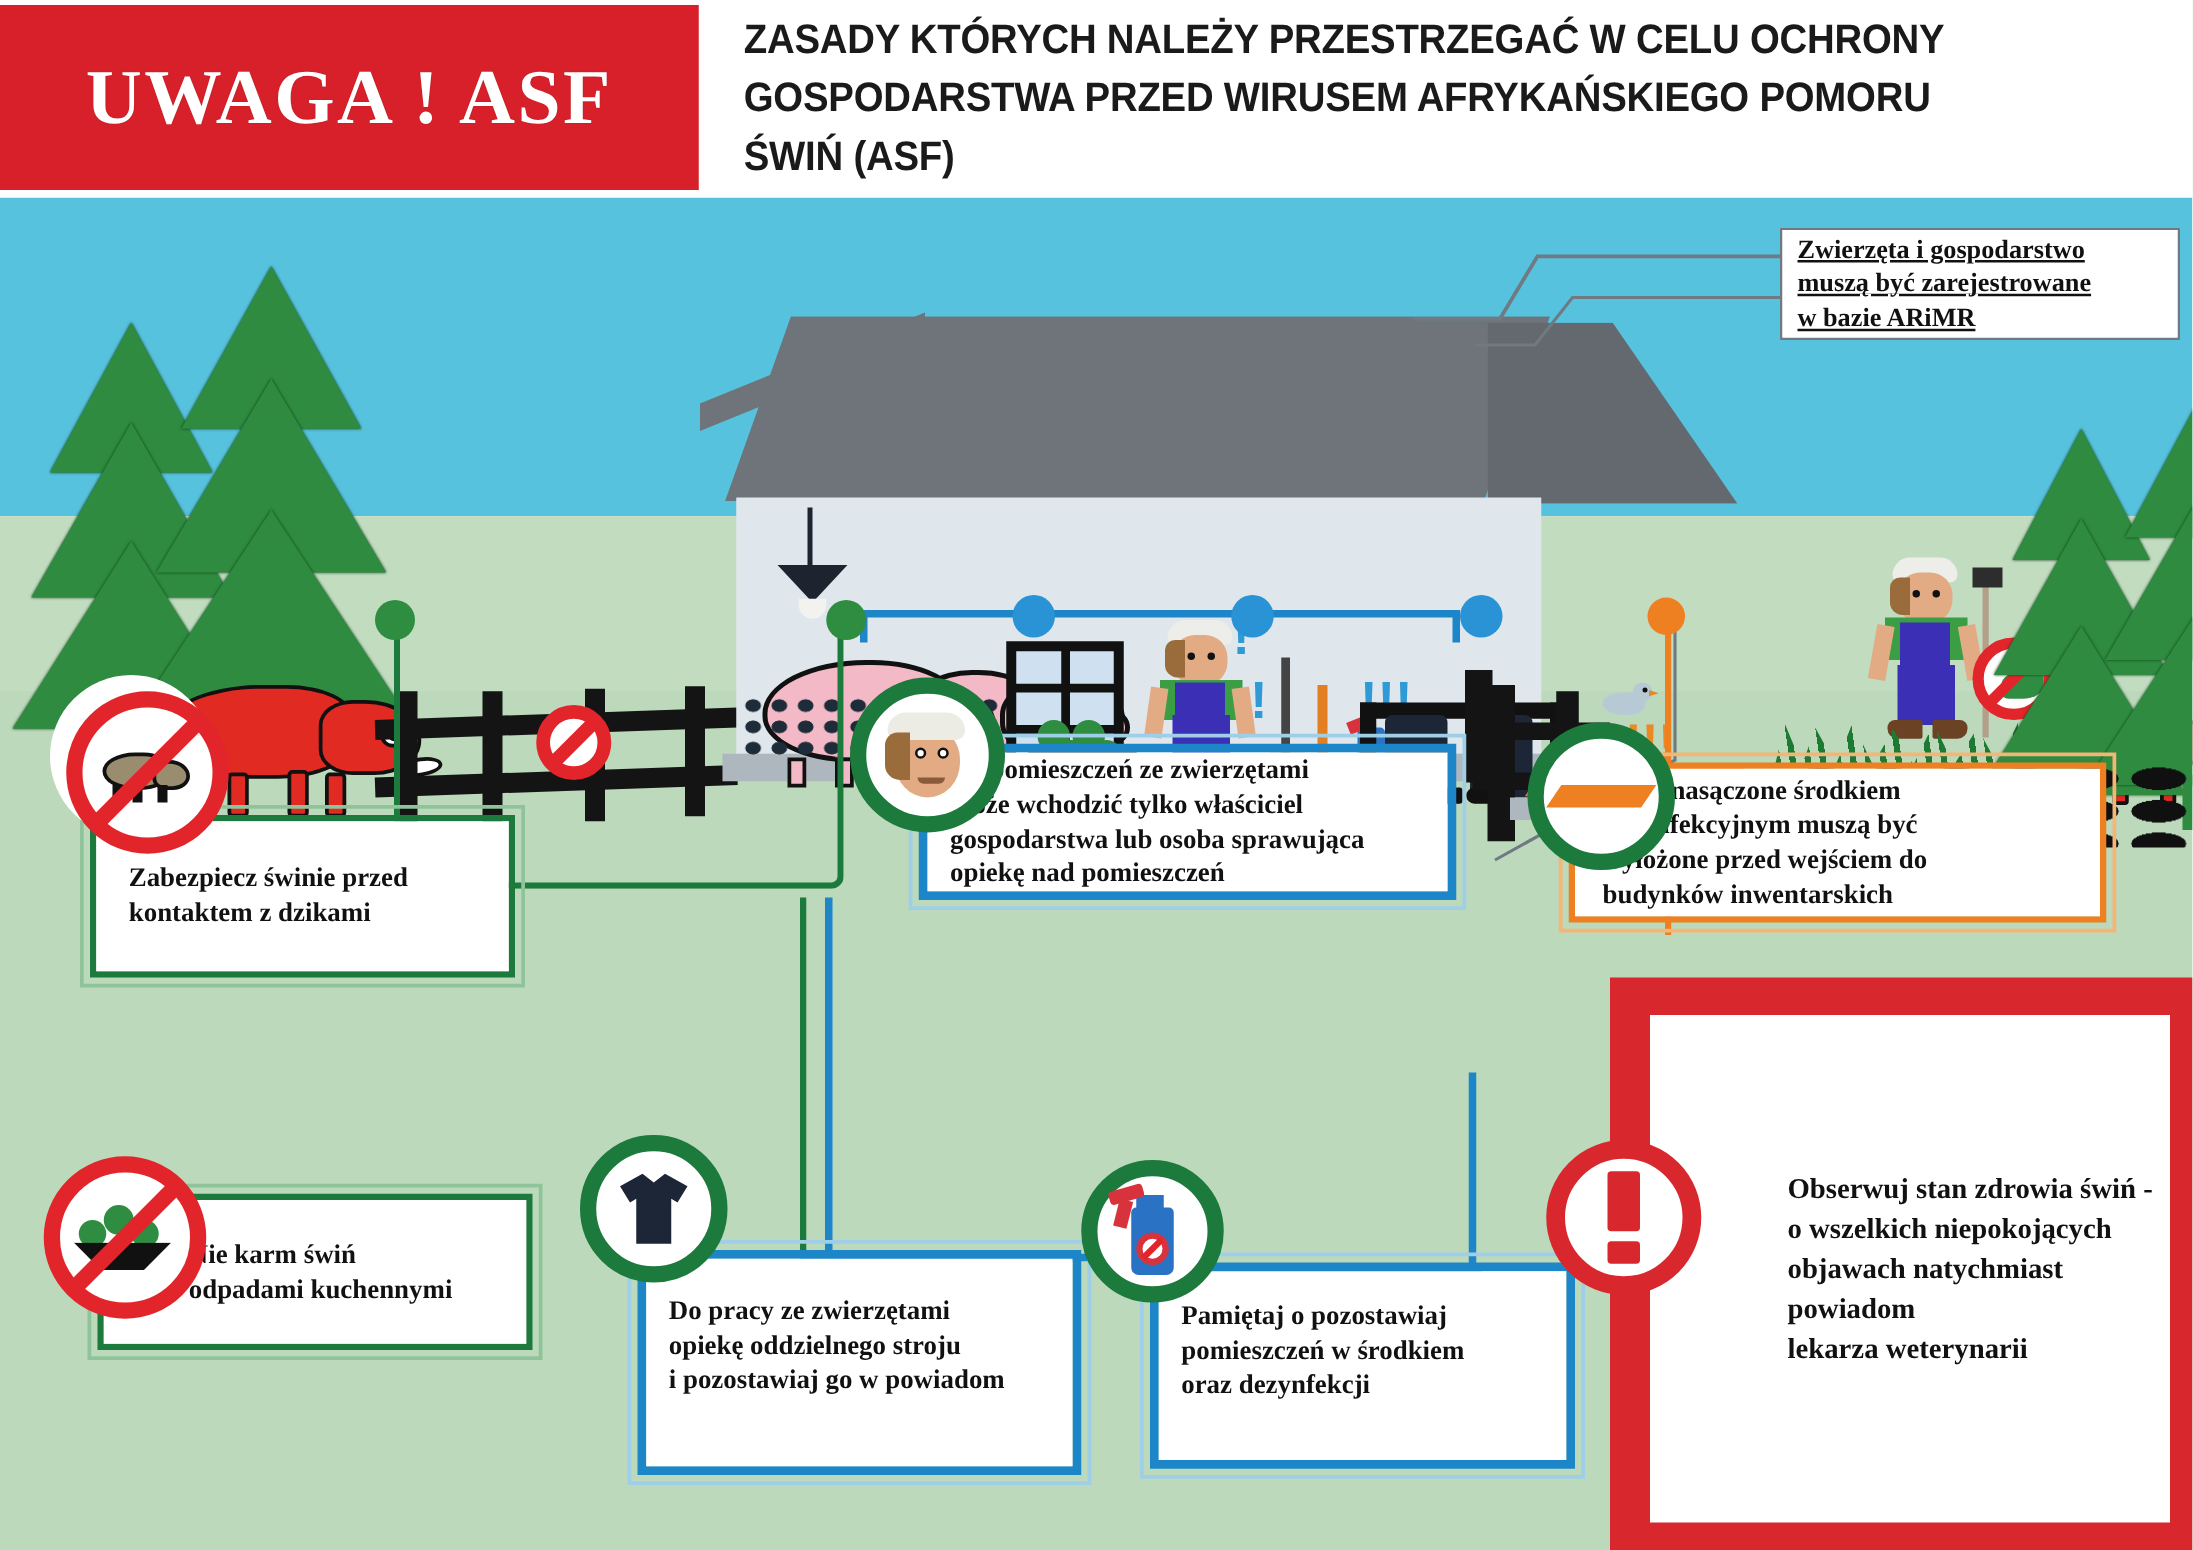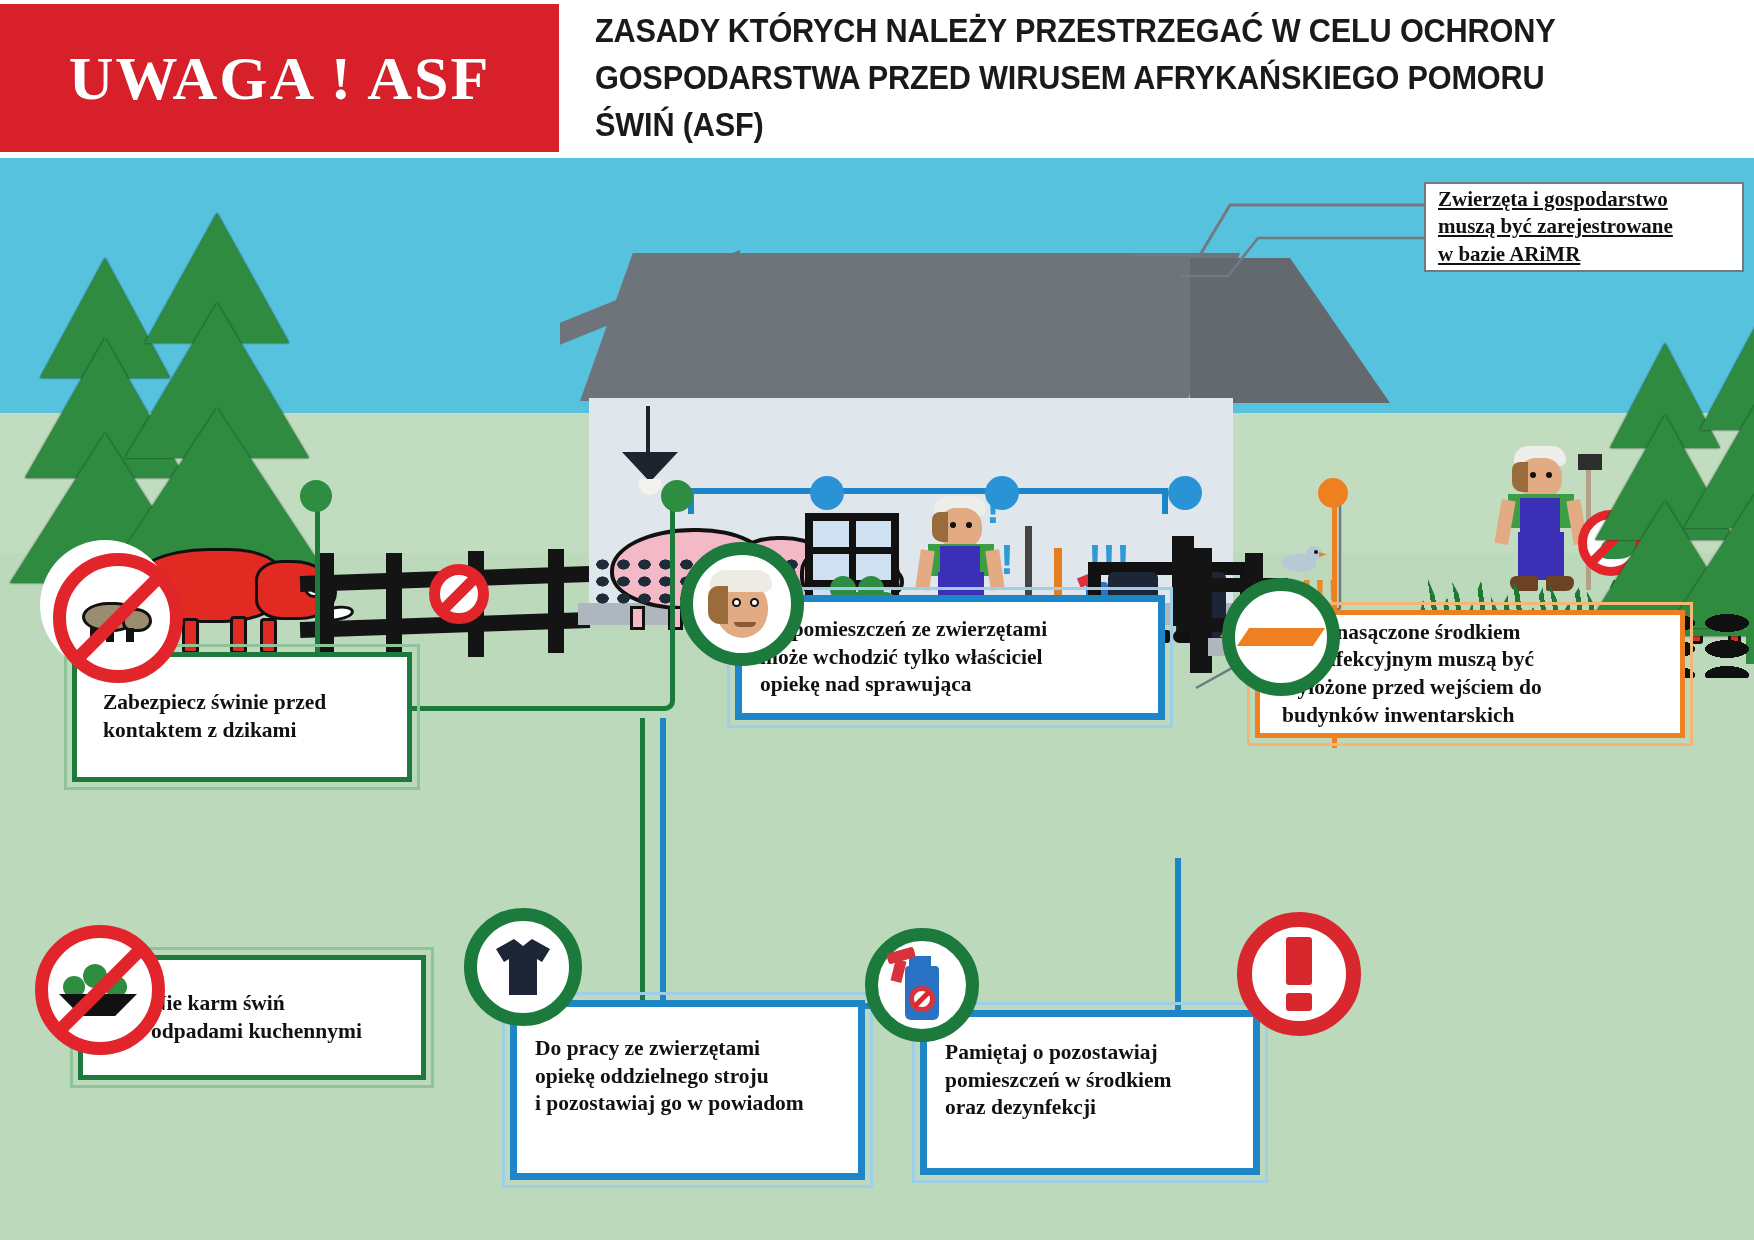--- a/index.html
+++ b/index.html
@@ -372,21 +372,22 @@
         <div style="position:absolute; left:48px; top:34px; width:8px; height:14px; background:#111;"></div>
       </div>
     </div>
   </div>
 
   <div class="callout frame-blue" style="left:735px; top:595px; width:430px; height:125px;">
     <div class="inner" style="padding:8px 12px 8px 18px;">
       <div class="txt">
         <div>Do pomieszczeń ze zwierzętami</div>
         <div>może wchodzić tylko właściciel</div>
-        <div>opiekę nad sprawująca</div>
+        <div>gospodarstwa lub osoba sprawująca</div>
+        <div>opiekę nad pomieszczeń</div>
       </div>
     </div>
   </div>
   <div class="badge green" style="left:680px; top:542px; width:124px; height:124px;">
     <div style="position:relative; width:76px; height:76px;">
       <div style="position:absolute; left:12px; top:16px; width:52px; height:56px; background:#e2ab84; border-radius:45% 45% 50% 50%;"></div>
       <div style="position:absolute; left:6px; top:4px; width:62px; height:22px; background:#ecebe4; border-radius:16px 16px 8px 8px;"></div>
       <div style="position:absolute; left:4px; top:20px; width:20px; height:38px; background:#9a6b3b; border-radius:10px 0 0 12px;"></div>
       <div style="position:absolute; left:28px; top:32px; width:9px; height:9px; background:#fff; border:2px solid #111; border-radius:50%;"></div>
       <div style="position:absolute; left:46px; top:32px; width:9px; height:9px; background:#fff; border:2px solid #111; border-radius:50%;"></div>
@@ -454,20 +455,30 @@
   <div class="badge green" style="left:865px; top:928px; width:114px; height:114px;">
     <div style="position:relative; width:66px; height:70px;">
       <div style="position:absolute; left:16px; top:16px; width:34px; height:54px; background:#2a72c4; border-radius:4px 4px 6px 6px;"></div>
       <div style="position:absolute; left:20px; top:6px; width:22px; height:14px; background:#2a72c4;"></div>
       <div style="position:absolute; left:-2px; top:0px; width:28px; height:11px; background:#d8333c; transform:rotate(-16deg); border-radius:3px;"></div>
       <div style="position:absolute; left:4px; top:10px; width:11px; height:22px; background:#d8333c; transform:rotate(14deg);"></div>
       <div class="prohib" style="--bw:5px; left:20px; top:36px; width:26px; height:26px; border-color:#d8333c; background:#fff;"></div>
     </div>
   </div>
 
+  <div class="callout frame-red" style="left:1288px; top:782px; width:466px; height:458px;">
+    <div style="position:absolute; left:32px; top:30px; right:18px; bottom:22px; background:#fff; display:flex; align-items:center;">
+      <div class="txt" style="padding-left:110px; font-size:23px; line-height:1.4;">
+        <div>Obserwuj stan zdrowia świń -</div>
+        <div>o wszelkich niepokojących</div>
+        <div>objawach natychmiast powiadom</div>
+        <div>lekarza weterynarii</div>
+      </div>
+    </div>
+  </div>
   <div class="badge red" style="left:1237px; top:912px; width:124px; height:124px;">
     <div style="position:relative; width:26px; height:74px;">
       <div style="position:absolute; left:0; top:0; width:26px; height:48px; background:#d9272e; border-radius:3px;"></div>
       <div style="position:absolute; left:0; top:56px; width:26px; height:18px; background:#d9272e; border-radius:3px;"></div>
     </div>
   </div>
 
 </div>
 
 </body></html>

